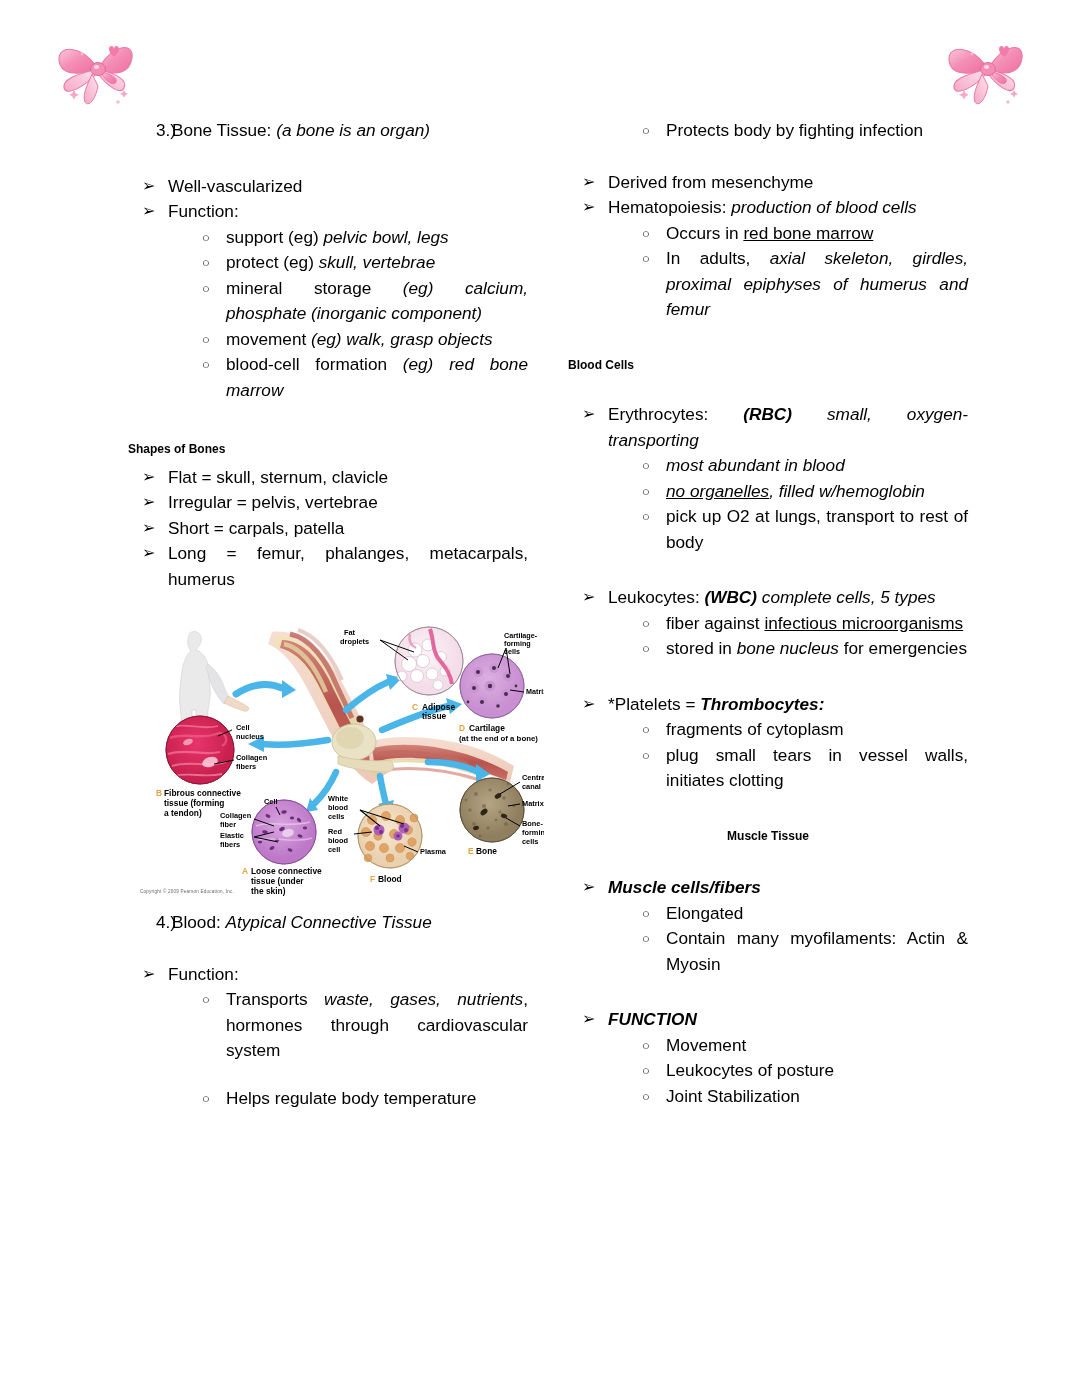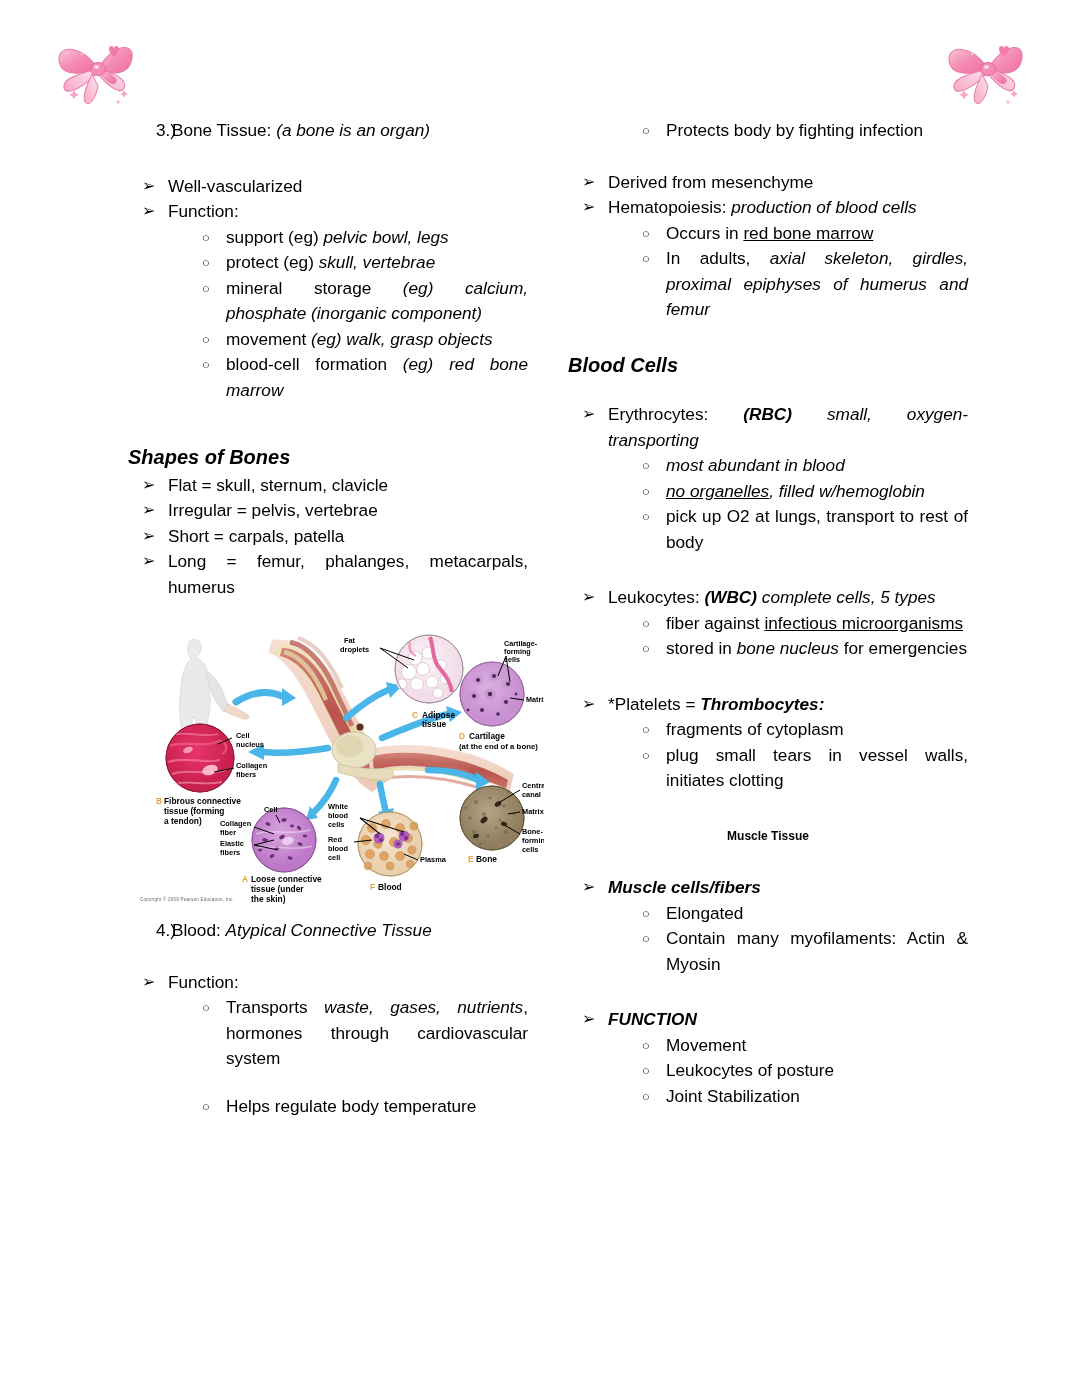--- a/index.html
+++ b/index.html
@@ -61,22 +61,22 @@
     line-height:25.5px;
     text-align:justify;
   }
   .circ > .mark{
     position:absolute;left:74px;top:0;
     font-size:13px;
     line-height:25.5px;
   }
 
   .sect-head{
-    font-weight:bold;font-style:italic;
-    font-size:20px;line-height:25.5px;
+    font-weight:bold;
+    font-size:12px;line-height:25.5px;
     margin-top:22px;margin-bottom:2px;
   }
   .center-head{
     text-align:center;font-weight:bold;
     font-size:12px;line-height:25.5px;
   }
   .sp-14{height:14px;}
   .sp-22{height:22px;}
   .sp-26{height:26px;}
   .sp-30{height:30px;}
@@ -187,21 +187,21 @@
       <span class="mark">○</span>
       <span>movement </span><i>(eg) walk, grasp objects</i>
     </div>
     <div class="circ">
       <span class="mark">○</span>
       <span>blood-cell formation </span><i>(eg) red bone marrow</i>
     </div>
 
     <div class="sp-26"></div>
 
-    <div class="sect-head" style="margin-top:16px;">Shapes of Bones</div>
+    <div class="sect-head" style="margin-top:8px;">Shapes of Bones</div>
 
     <div class="arrow">
       <span class="mark">➢</span>
       <b>Flat</b><span> = skull, sternum, clavicle</span>
     </div>
     <div class="arrow">
       <span class="mark">➢</span>
       <b>Irregular</b><span> = pelvis, vertebrae</span>
     </div>
     <div class="arrow">

